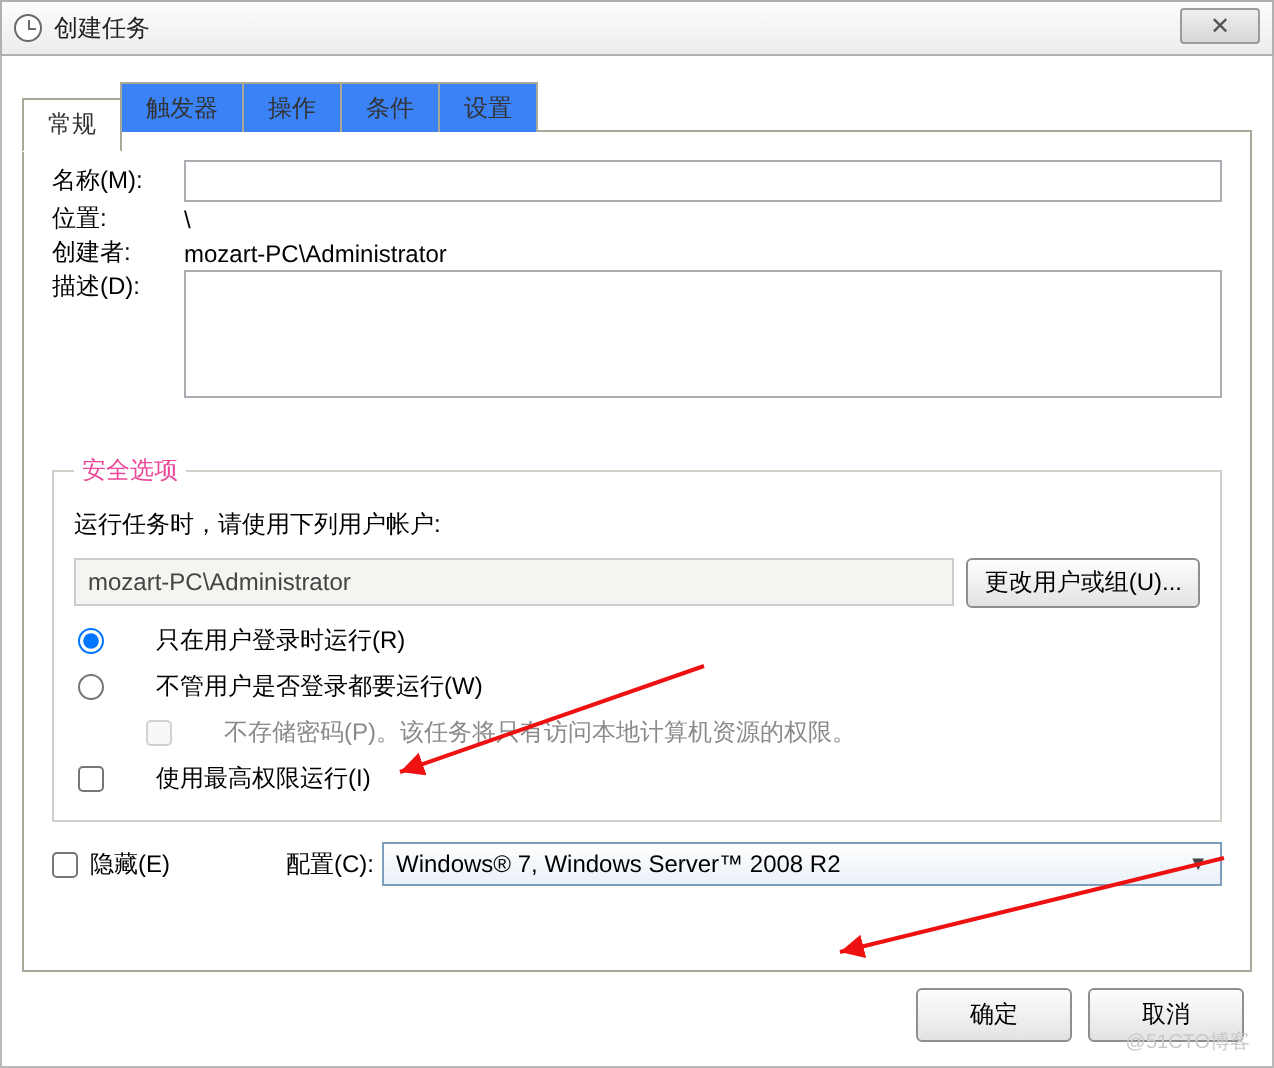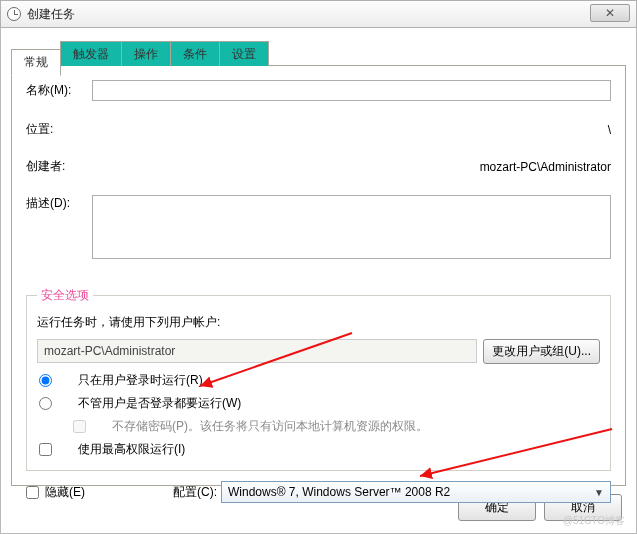--- a/index.html
+++ b/index.html
@@ -30,39 +30,39 @@
     border-top: none;
     padding: 10px 10px 8px 10px;
     height: calc(100% - 28px);
   }
 
   .tabstrip { display: flex; border-bottom: 1px solid #aca899; }
   .tab {
     padding: 4px 12px;
     border: 1px solid #aca899;
     border-bottom: none;
-    background: #14b8a6;
+    background: #3b82f6;
     position: relative;
     top: 3px;
     margin-right: -1px;
     color: #333;
     cursor: default;
   }
   .tab.active { background: #fff; z-index: 2; border-bottom: 1px solid #fff; top: 11px; }
 
   .tabcontent {
     border: 1px solid #aca899;
     border-top: none;
     padding: 14px 14px 10px 14px;
     height: 420px;
     position: relative;
     background: #fff;
   }
 
-  .row { display: flex; align-items: center; margin-bottom: 20px; justify-content: space-between; }
+  .row { display: flex; align-items: center; margin-bottom: 0; }
   .row label.left { width: 66px; color: #000; }
   .text-input {
     flex: 1;
     border: 1px solid #abadb3;
     height: 21px;
     padding: 1px 4px;
     background: #fff;
   }
   .desc-box { flex:1; height: 64px; border: 1px solid #abadb3; background:#fff; }
 
@@ -85,21 +85,21 @@
     border:1px solid #8e8f8f; border-radius:3px;
     padding: 3px 8px; margin-left:6px; color:#000;
     min-width:92px; text-align:center; cursor:default;
   }
   .radio-row, .chk-row { display:flex; align-items:center; margin:6px 0 6px 2px; color:#000;gap:20px; }
   .radio-row input, .chk-row input { margin-right:6px; }
   .chk-row.disabled { color:#8a8a8a; }
   .chk-row.indent { margin-left:36px; }
 
   .bottom-row { display:flex; align-items:center; margin-top:10px; }
-  .bottom-row .cfg-label { margin-left: 88px; margin-right: 4px; }
+  .bottom-row .cfg-label { margin-left: 58px; margin-right: 4px; }
   .combo {
     flex:1; height:22px;
     border:1px solid #7b9ebd;
     background: linear-gradient(#fff,#e9f0f7);
     display:flex; align-items:center; justify-content:space-between;
     padding: 0 6px; color:#000;
   }
   .combo .arrow { color:#444; font-size:10px; }
 
   .dialog-buttons {

